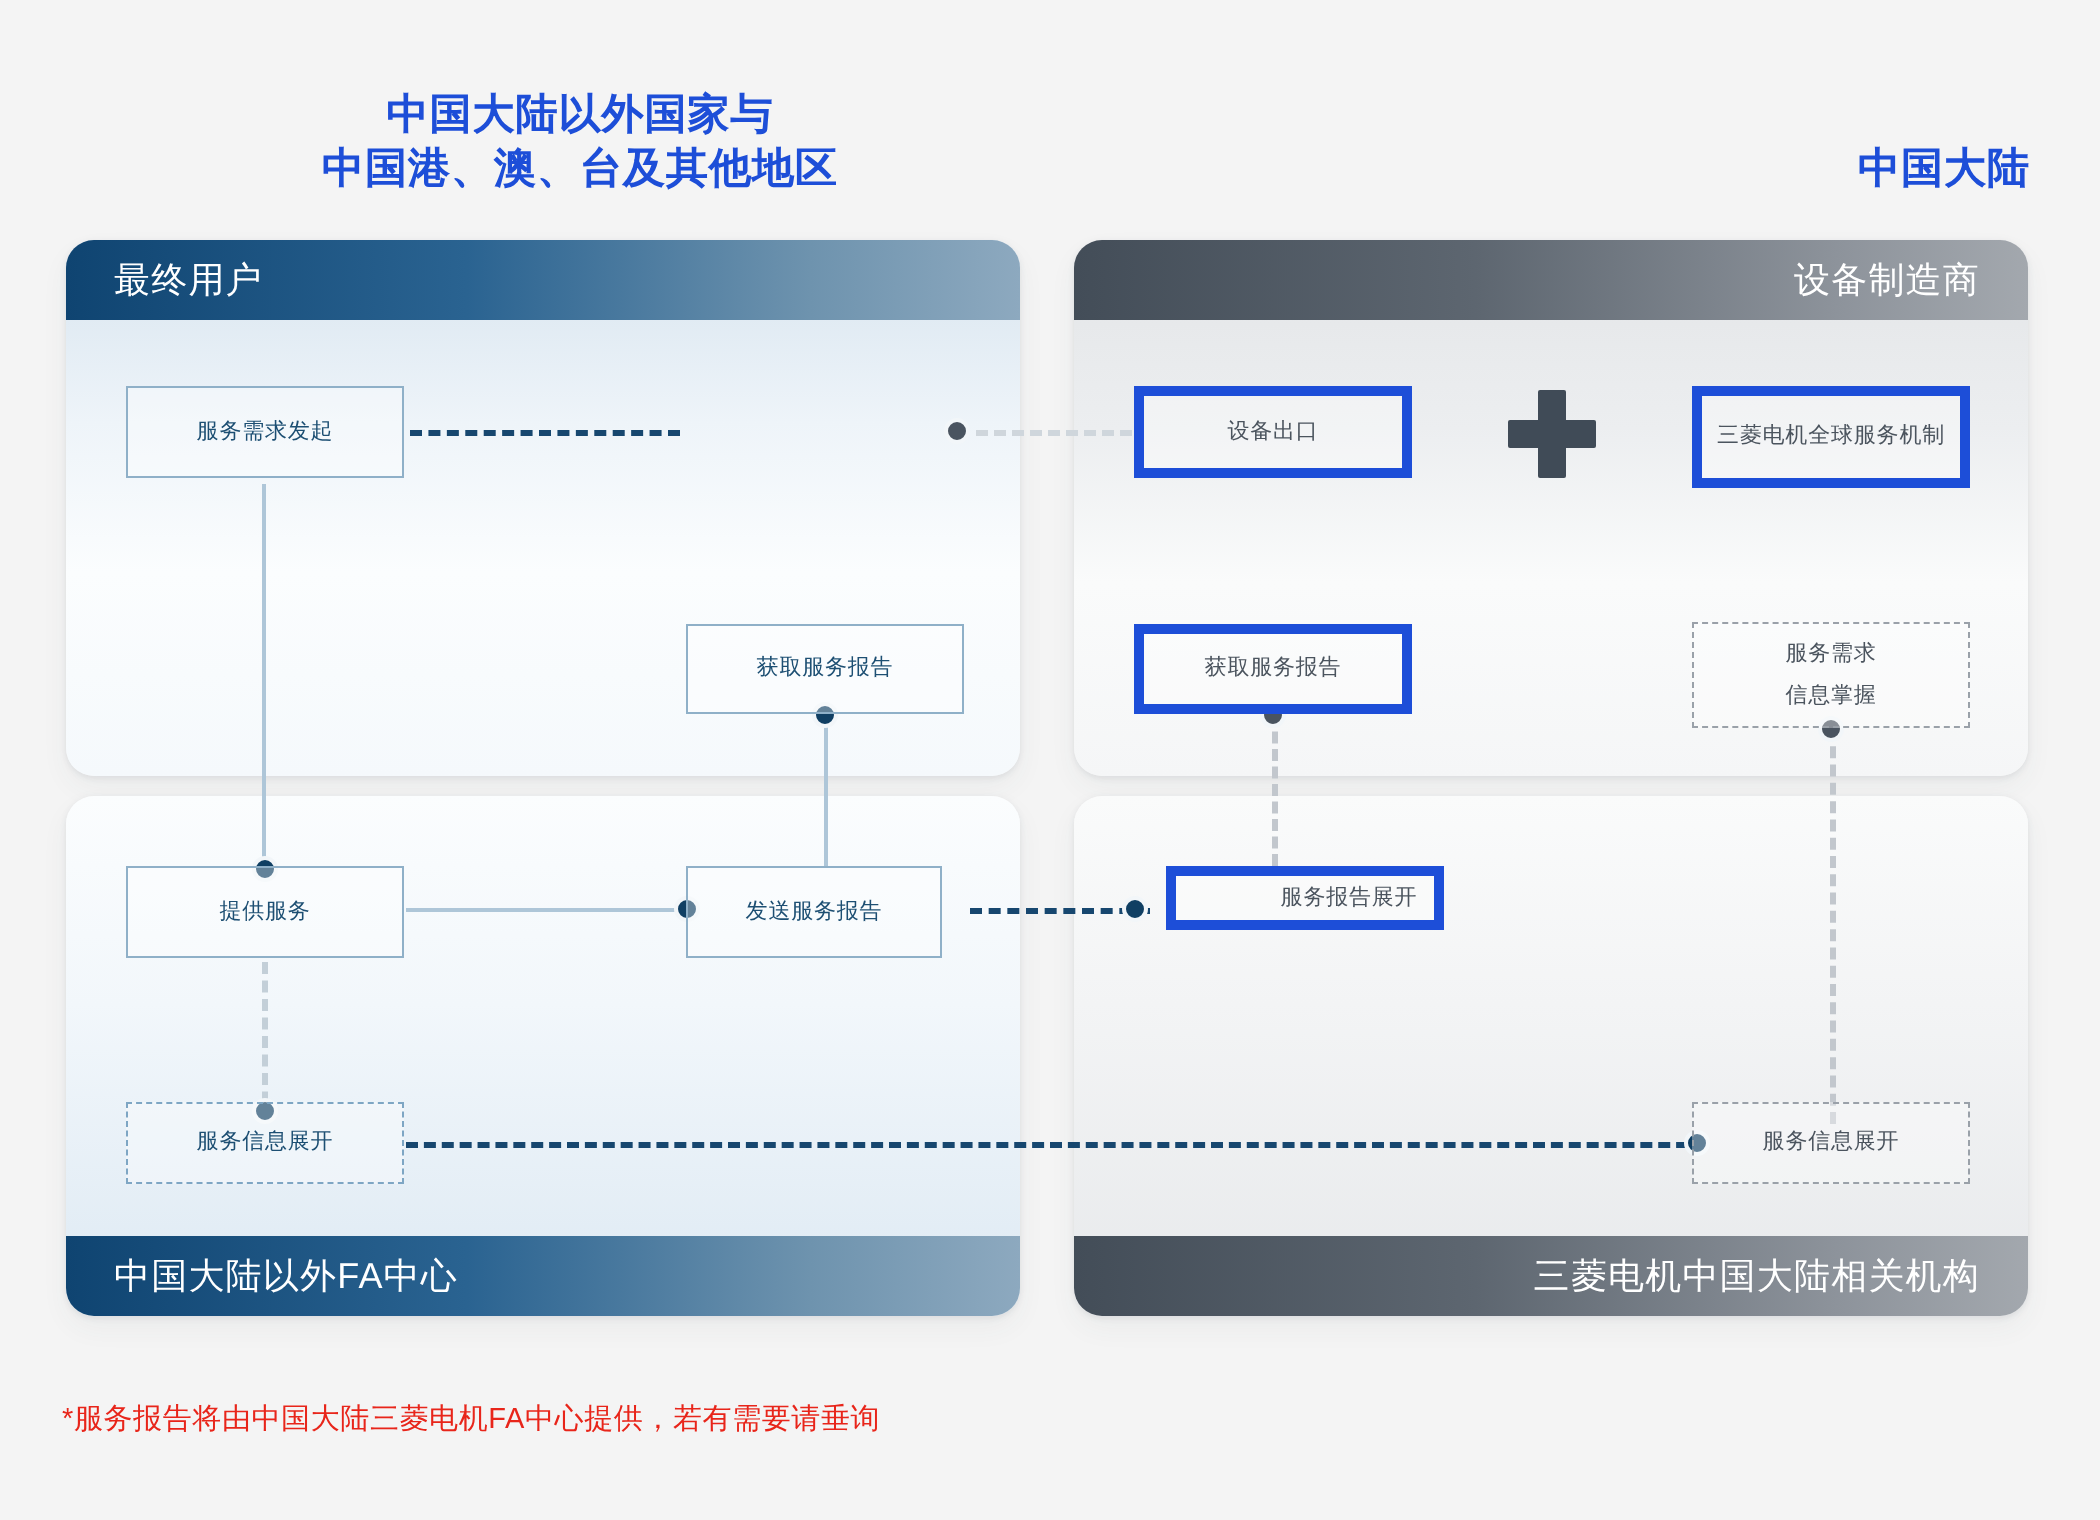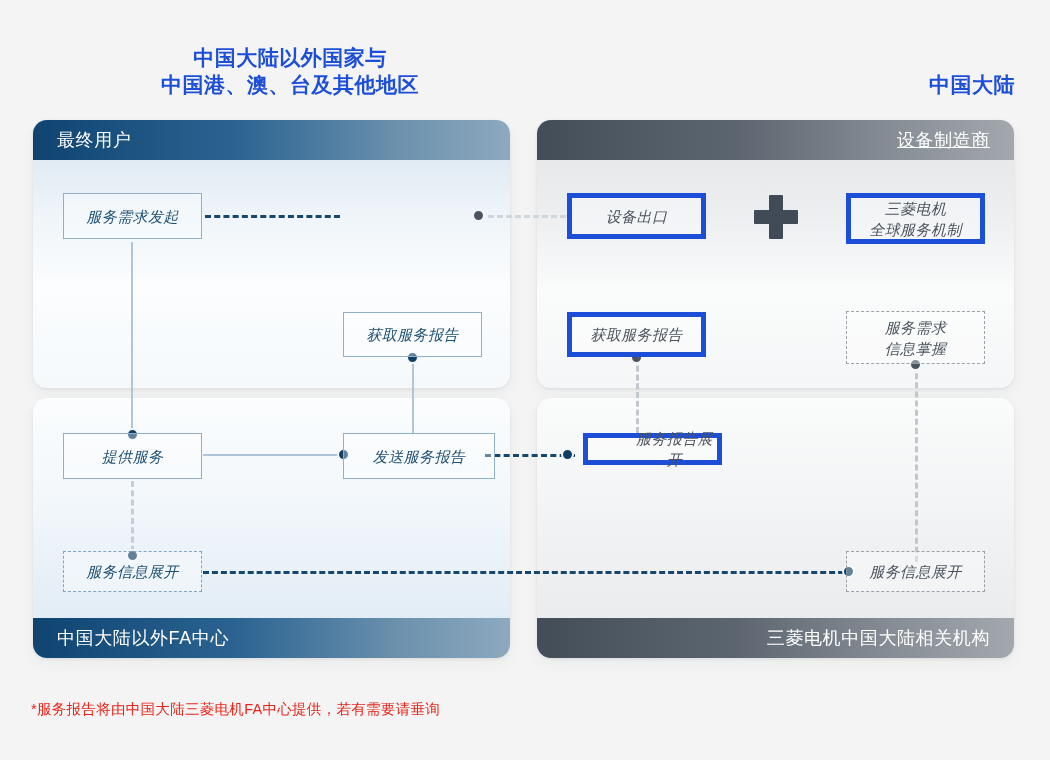--- a/index.html
+++ b/index.html
@@ -49,36 +49,35 @@
     font-size: 18px;
     color: #ffffff;
     letter-spacing: .6px;
   }
   .bar.blue  { background: linear-gradient(90deg,#0f4471 0%,#2a6391 42%,#6e93ae 78%,#8da9bf 100%); }
   .bar.gray  { background: linear-gradient(90deg,#434d58 0%,#5d6670 42%,#8d939b 80%,#a3a8ae 100%); }
   .bar.left-al  { text-align: left;  padding-left: 24px; }
   .bar.right-al { text-align: right; padding-right: 24px; }
 
   #bar-lt { left: 33px;  top: 120px; width: 477px; border-radius: 14px 14px 0 0; }
-  #bar-rt { left: 537px; top: 120px; width: 477px; border-radius: 14px 14px 0 0; text-decoration: underline; }
+  #bar-rt { left: 537px; top: 120px; width: 477px; border-radius: 14px 14px 0 0; }
   #bar-lb { left: 33px;  top: 618px; width: 477px; border-radius: 0 0 14px 14px; }
   #bar-rb { left: 537px; top: 618px; width: 477px; border-radius: 0 0 14px 14px; }
 
   
   .node {
     position: absolute;
     display: flex;
     align-items: center;
     justify-content: center;
     text-align: center;
-    font-size: 15px;
+    font-size: 11px;
     line-height: 21px;
     letter-spacing: .4px;
     background: rgba(255,255,255,.35);
-    font-style: italic;
   }
   .node.b { border: 1px solid #8fb0c8; color: #1d4f73; }
   .node.g { border: 5px solid #1d4ed8; color: #4b545e; }
   .node.b.dash { border: 1px dashed #7ea6c4; }
   .node.g.dash { border: 1px dashed #9aa1a9; }
 
   
   .line { position: absolute; }
   .h-solid-b   { height: 2px;  background: #aec6d8; }
   .v-solid-b   { width: 2px;   background: #aec6d8; }
@@ -152,25 +151,25 @@
   <div class="line v-dash-g" style="left:636px; top:357px; height:76px;"></div>
   <div class="dot g" style="left:630px; top:351px;"></div>
 
   <div class="line v-dash-g" style="left:915px; top:364px; height:198px;"></div>
   <div class="dot g" style="left:909px; top:358px;"></div>
 
   <div class="node b" style="left:63px;  top:193px; width:139px; height:46px;">服务需求发起</div>
   <div class="node b" style="left:343px; top:312px; width:139px; height:45px;">获取服务报告</div>
 
   <div class="node b" style="left:63px;  top:433px; width:139px; height:46px;">提供服务</div>
-  <div class="node b" style="left:343px; top:433px; width:152px; height:46px;">发送服务报告</div>
+  <div class="node b" style="left:343px; top:433px; width:128px; height:46px;">发送服务报告</div>
   <div class="node b dash" style="left:63px; top:551px; width:139px; height:41px;">服务信息展开</div>
 
   <div class="node g" style="left:567px; top:193px; width:139px; height:46px;">设备出口</div>
-  <div class="node g" style="left:846px; top:193px; width:139px; height:51px; flex-direction:column;">
+  <div class="node g" style="left:846px; top:193px; width:139px; height:51px; flex-direction:row;">
     <span>三菱电机</span>
     <span>全球服务机制</span>
   </div>
   <div class="node g" style="left:567px; top:312px; width:139px; height:45px;">获取服务报告</div>
   <div class="node g dash" style="left:846px; top:311px; width:139px; height:53px; flex-direction:column;">
     <span>服务需求</span>
     <span>信息掌握</span>
   </div>
 
   <div class="node g" style="left:583px; top:433px; width:139px; height:32px;padding-left:44px;">服务报告展开</div>

